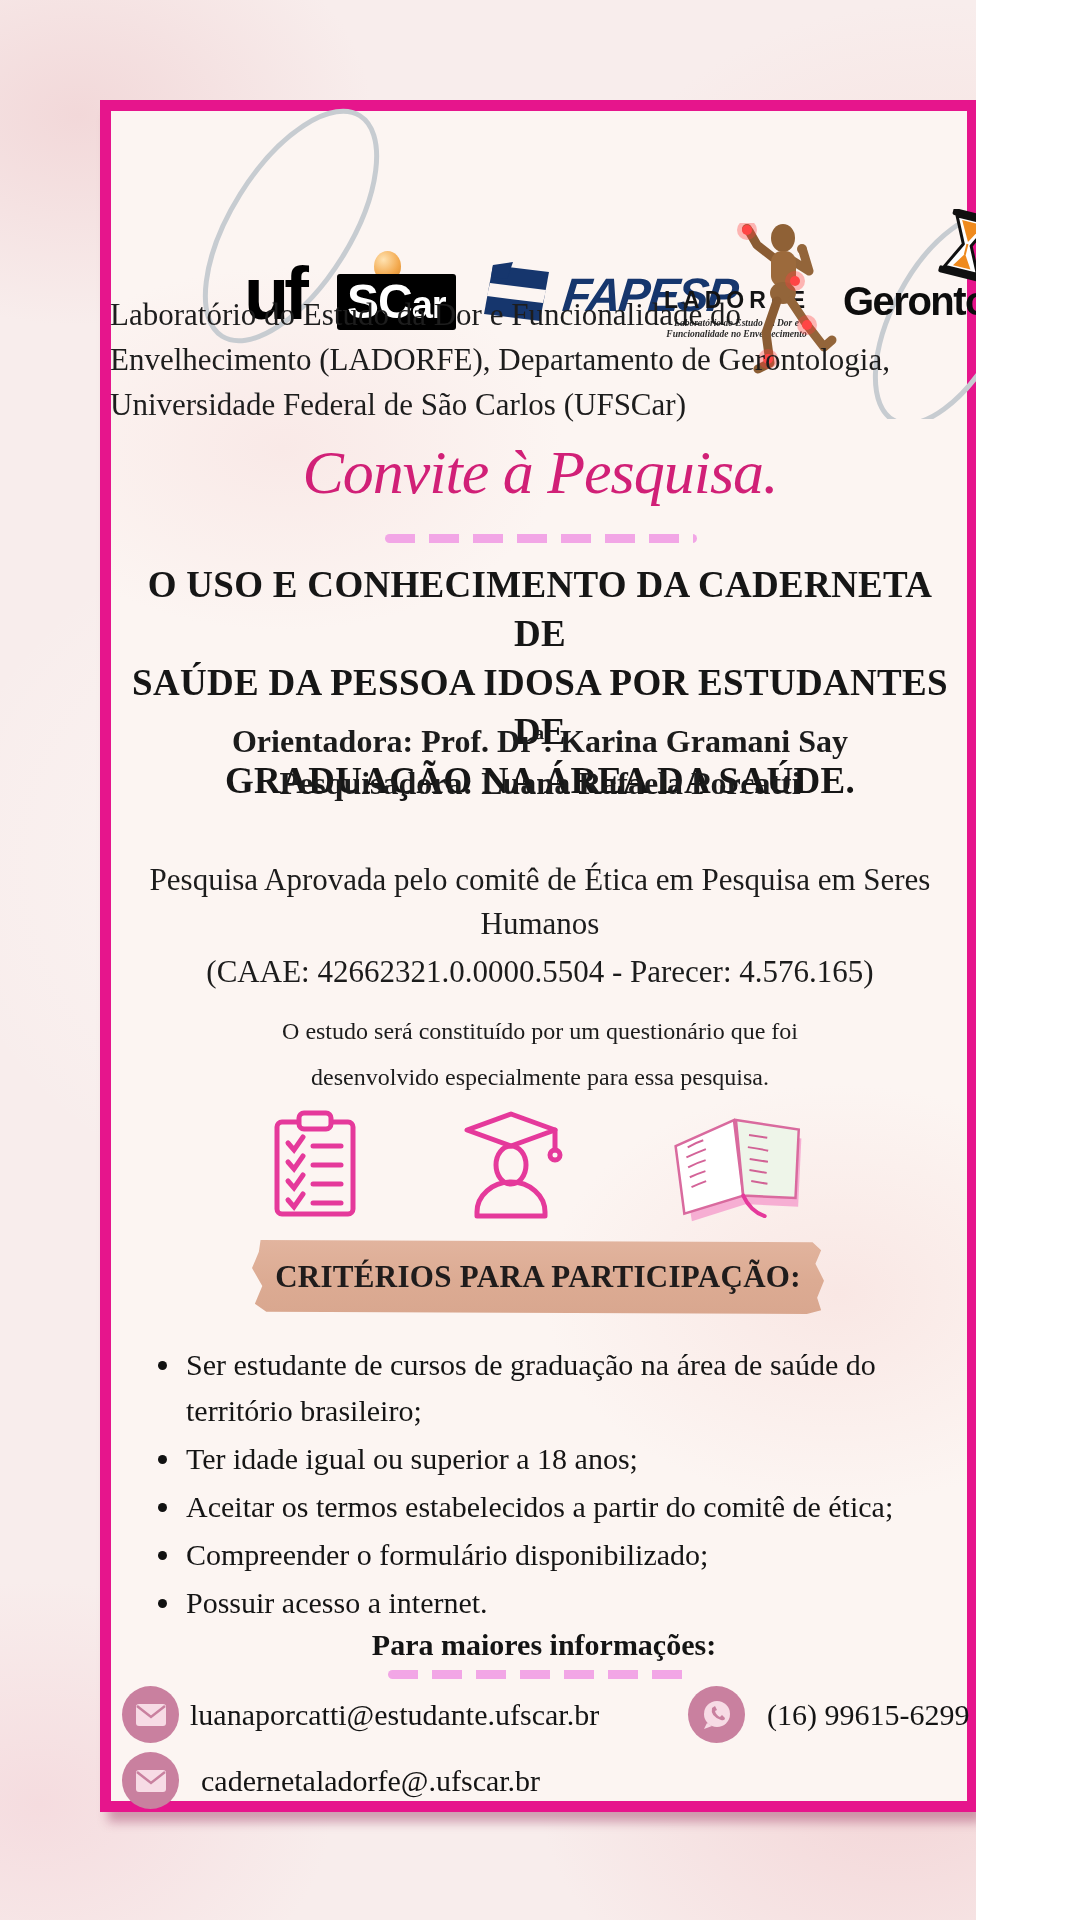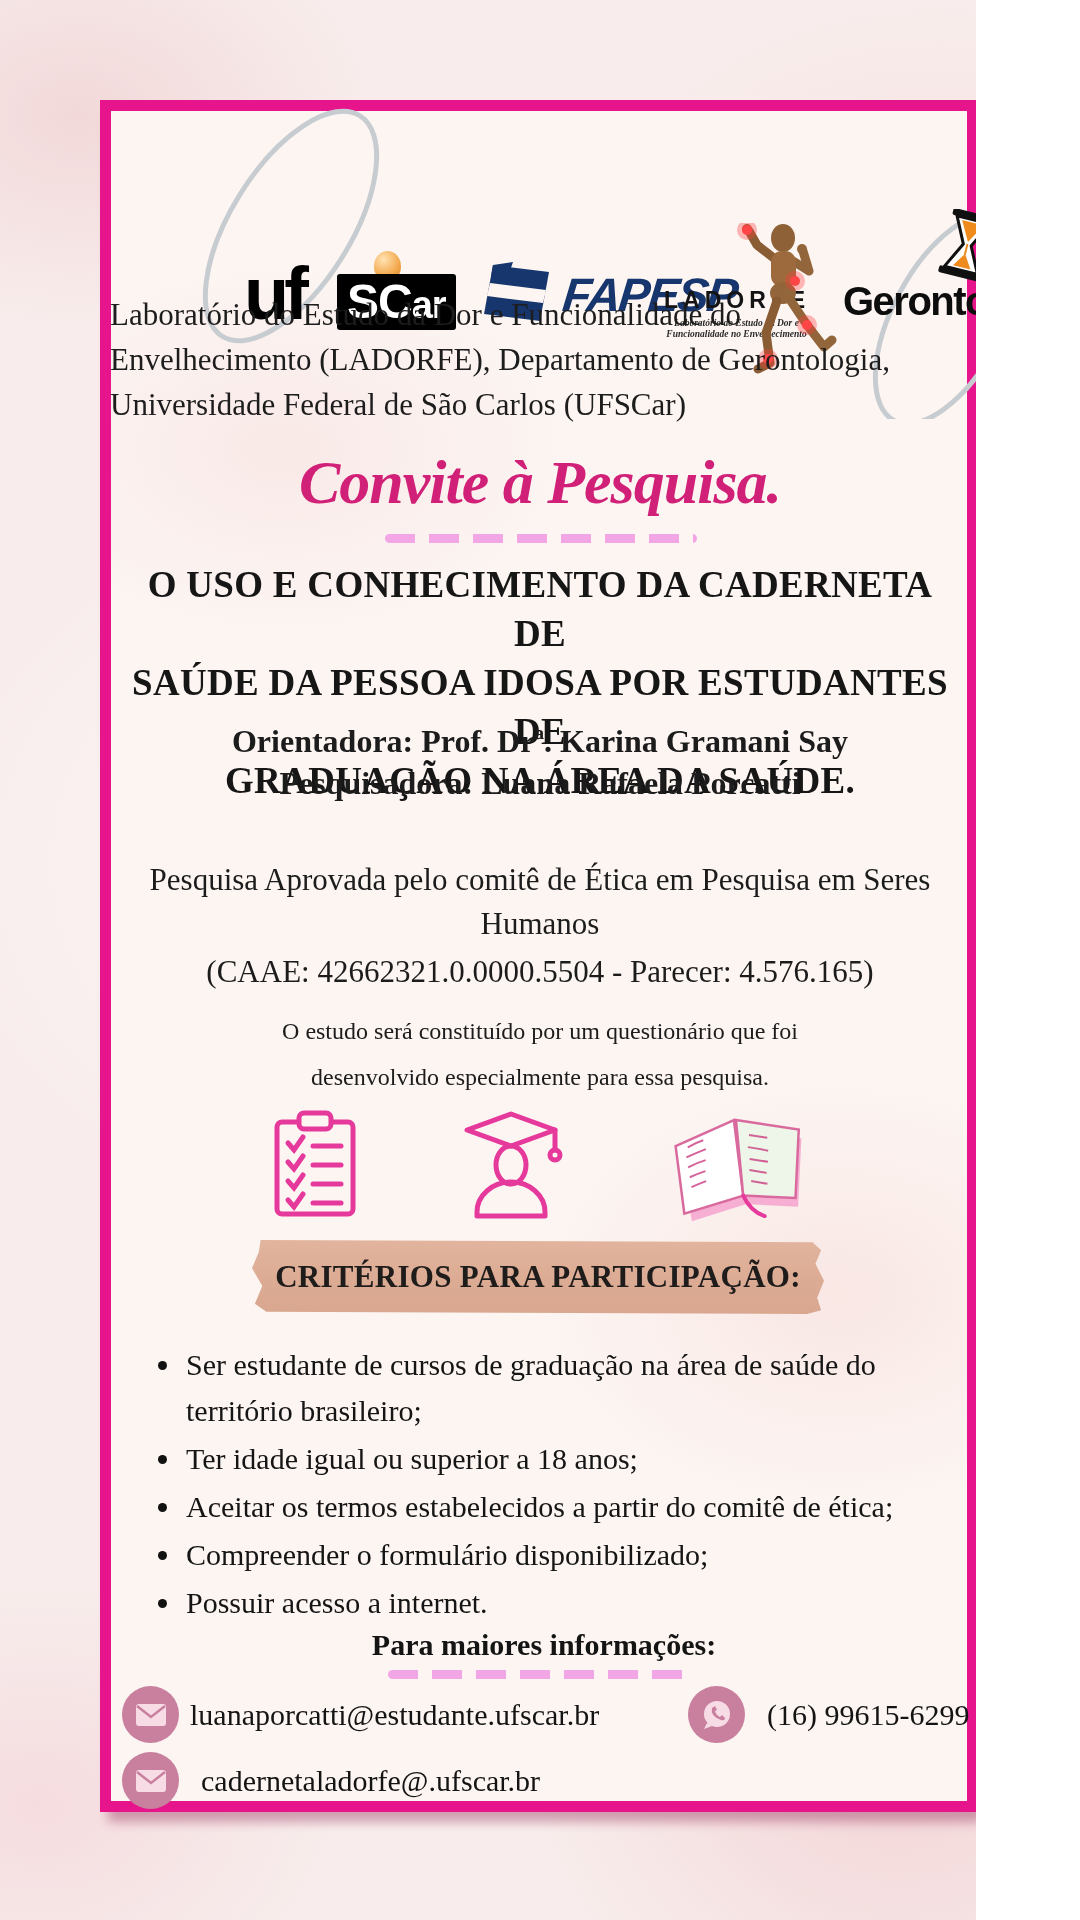--- a/index.html
+++ b/index.html
@@ -69,22 +69,22 @@
     position:absolute; right:14px; top:114px;
     font-family:"Liberation Sans",sans-serif; font-weight:700; font-size:16px; color:#0d0d0d;
   }
   .mannequin{ position:absolute; left:618px; top:112px; }
   
   .institution{
     position:absolute; left:110px; top:292px; width:860px;
     font-size:31px; line-height:45px; text-align:left; color:#1d1d1d;
   }
   .invite{
-    position:absolute; left:90px; top:442px; width:900px; text-align:center;
-    font-style:italic; font-weight:700; font-size:62px; line-height:80px;
+    position:absolute; left:90px; top:432px; width:900px; text-align:center;
+    font-style:italic; font-weight:400; font-size:62px; line-height:80px;
     color:#d12077; letter-spacing:-1px;
   }
   .dash-line{
     position:absolute; height:9px; border-radius:5px;
     background:repeating-linear-gradient(90deg,#f2a6e6 0 30px,rgba(0,0,0,0) 30px 44px);
   }
   .invite-underline{ left:385px; top:534px; width:312px; }
   .study-title{
     position:absolute; left:125px; top:560px; width:830px; text-align:center;
     font-weight:700; font-size:37px; line-height:49px; color:#161616; letter-spacing:.3px;

